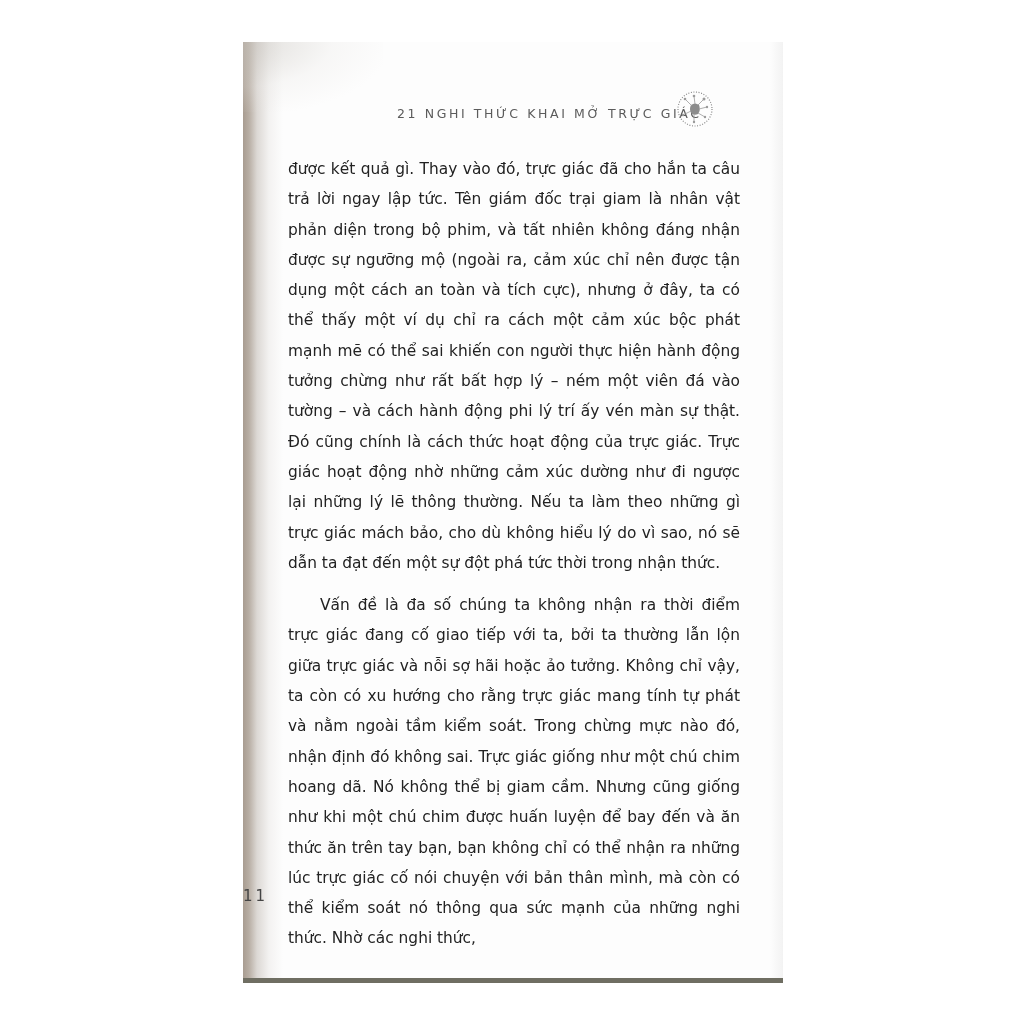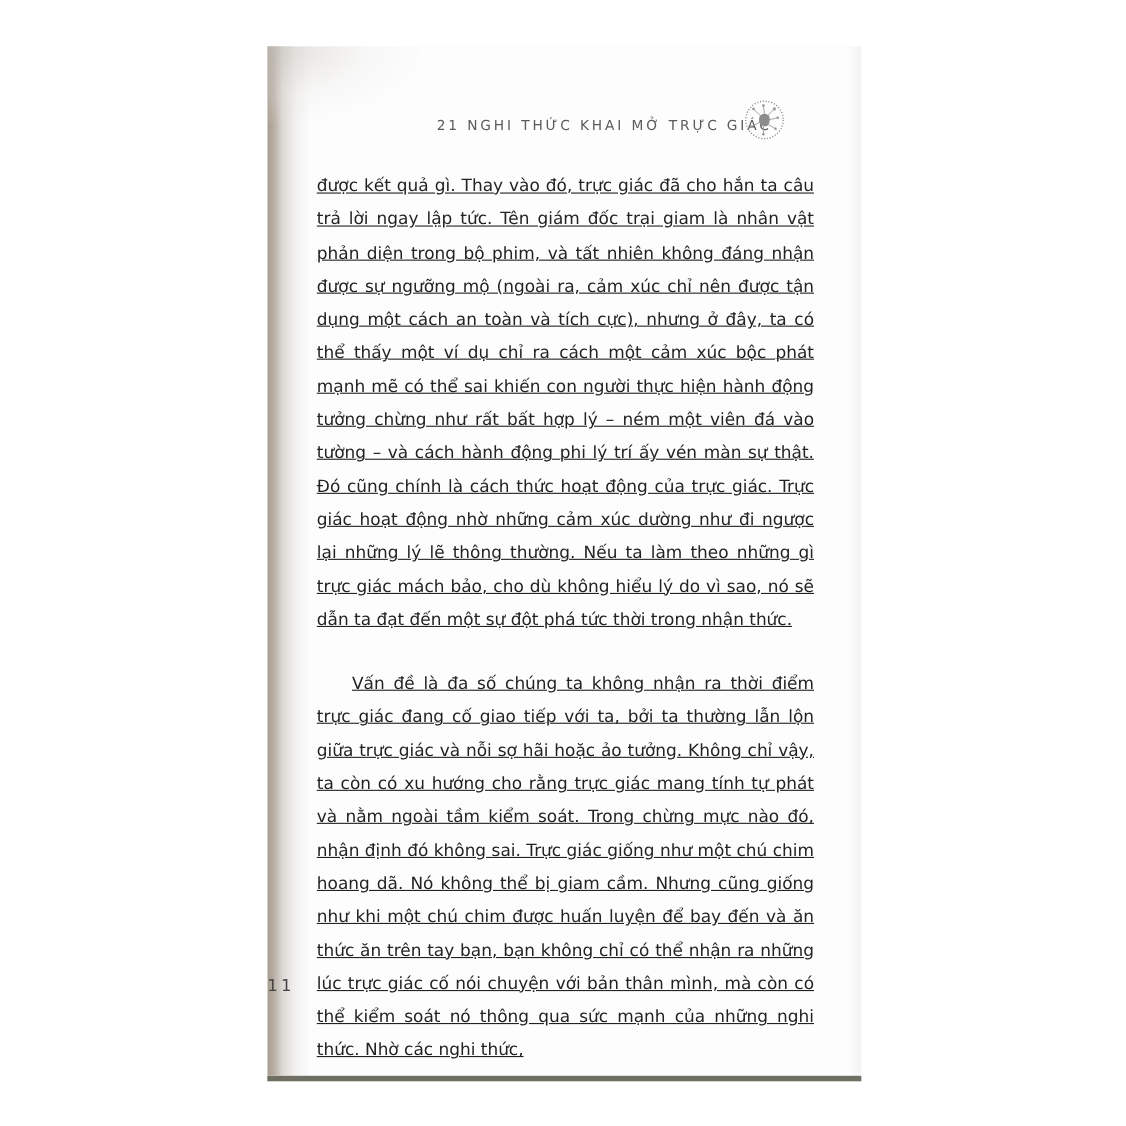--- a/index.html
+++ b/index.html
@@ -76,27 +76,26 @@
     .body-text {
       position: absolute;
       left: 45px;
       top: 112px;
       width: 452px;
       z-index: 2;
       color: #222222;
       font-size: 15.4px;
       line-height: 30.3px;
       text-align: justify;
-      text-decoration: underline;
     }
     .body-text p {
       margin: 0;
     }
     .body-text p + p {
-      margin-top: 28px;
+      margin-top: 12px;
       text-indent: 32px;
     }
     .page-number {
       position: absolute;
       left: 0;
       width: 540px;
       top: 845px;
       text-align: left;
       font-size: 15px;
       letter-spacing: 3px;

